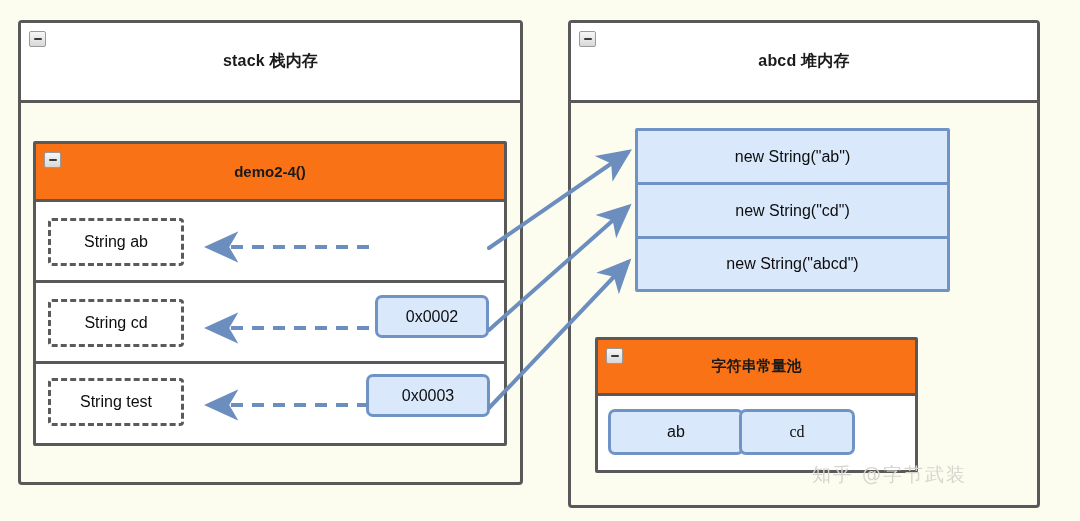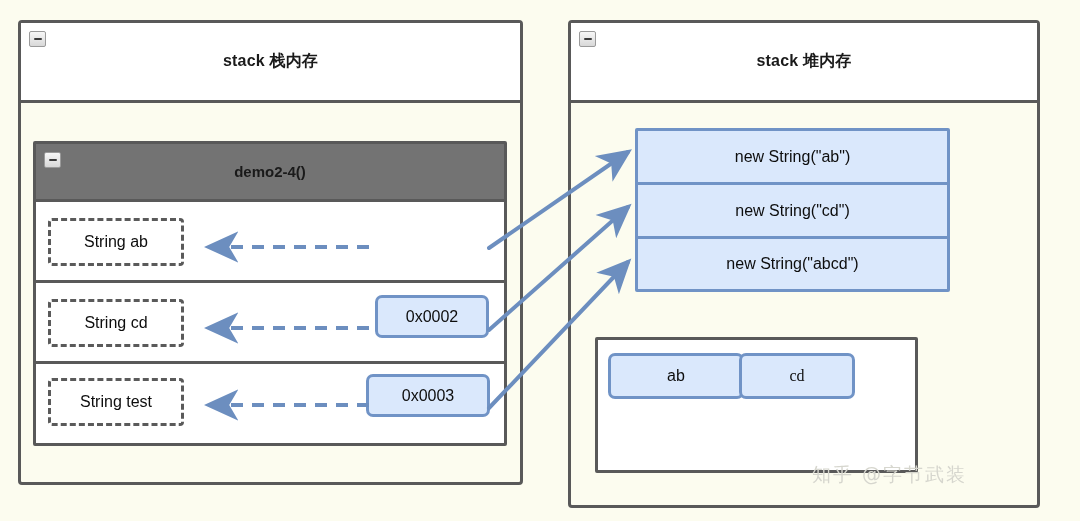--- a/index.html
+++ b/index.html
@@ -44,21 +44,21 @@
   }
 
   
   .group{
     border:3.5px solid #595959;
     background:#FFFFFF;
     border-radius:2px;
     box-sizing:border-box;
   }
   .group-header{
-    background:#737373;
+    background:#f97316;
     border-bottom:3.5px solid #595959;
     display:flex;align-items:center;justify-content:center;
     position:relative;box-sizing:border-box;
   }
   .group-title{font-weight:bold;font-size:15px;color:#1a1a1a;}
 
   
   .var-row{
     position:relative;box-sizing:border-box;
     background:#FFFFFF;
@@ -153,36 +153,40 @@
         </div>
       </div>
 
     </div>
   </div>
 
   <div class="abs panel" style="left:568px;top:20px;width:472px;height:488px;">
 
     <div class="panel-header" style="height:80px;">
       <span class="minus-icon"></span>
-      <span class="panel-title">stack 堆内存</span>
+      <span class="panel-title">abcd 堆内存</span>
     </div>
 
     <div class="abs heap-stack" style="left:64px;top:105px;width:315px;height:164px;">
       <div class="heap-cell" style="height:54px;">
         <span class="heap-label">new String("ab")</span>
       </div>
       <div class="heap-cell" style="height:54px;">
         <span class="heap-label">new String("cd")</span>
       </div>
       <div class="heap-cell last" style="height:50px;">
         <span class="heap-label">new String("abcd")</span>
       </div>
     </div>
 
     <div class="abs group" style="left:24px;top:314px;width:323px;height:136px;">
+      <div class="group-header" style="height:56px;">
+        <span class="minus-icon"></span>
+        <span class="group-title">字符串常量池</span>
+      </div>
       <div style="position:relative;height:74px;">
         <div class="blue-box" style="position:absolute;left:10px;top:13px;width:136px;height:46px;">
           <span class="blue-label">ab</span>
         </div>
         <div class="blue-box" style="position:absolute;left:141px;top:13px;width:116px;height:46px;font-family:Liberation Serif, serif;">
           <span class="blue-label">cd</span>
         </div>
       </div>
     </div>
   </div>

